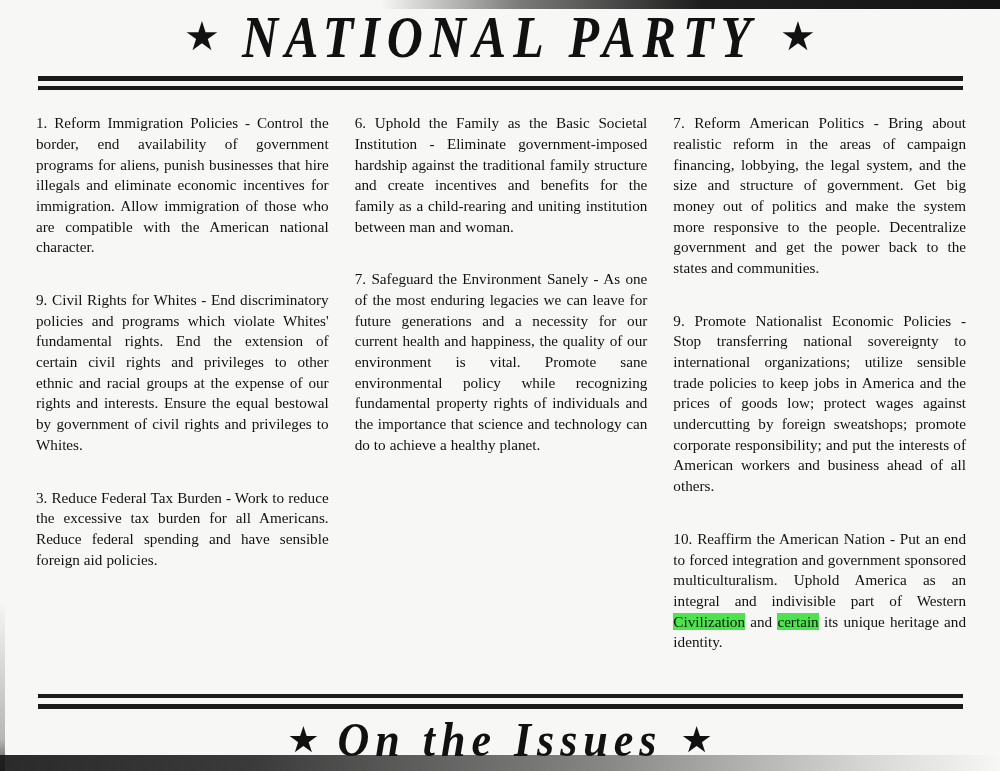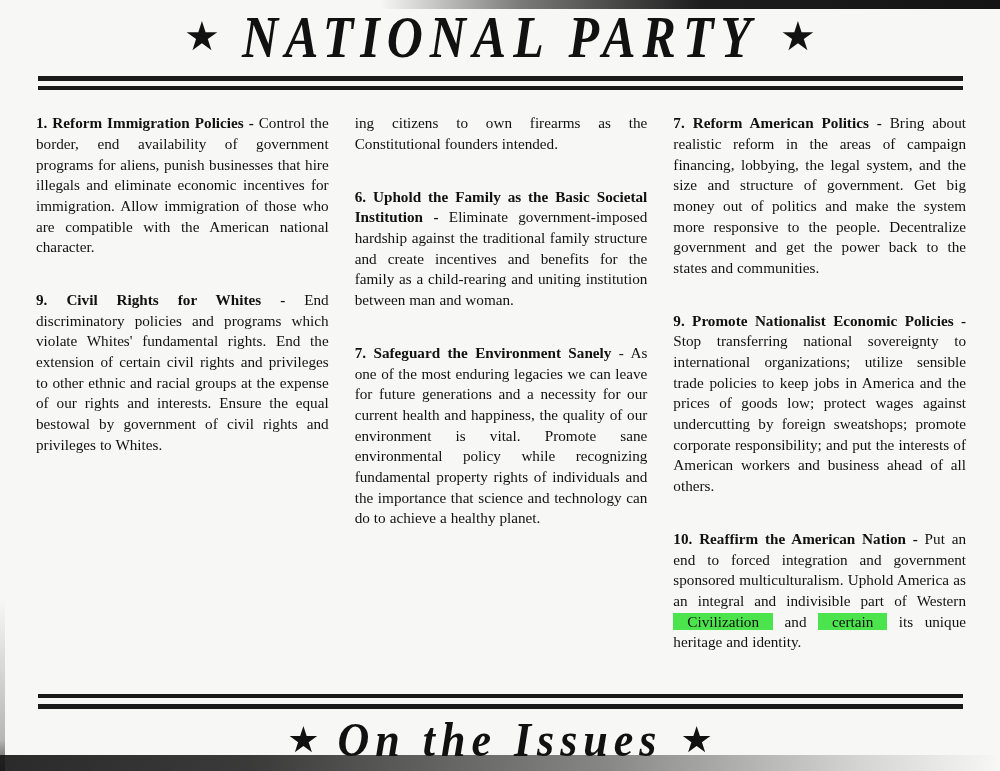--- a/index.html
+++ b/index.html
@@ -115,25 +115,25 @@
     font-size: 15.2px;
     line-height: 1.36;
     text-align: justify;
     text-justify: inter-word;
     margin-bottom: 17px;
     hyphens: manual;
     word-spacing: 0.2px;
   }
   .plank:last-child { margin-bottom: 2px; }
   .plank .lead {
-    font-weight: bold;
+    font-weight: normal;
   }
   .hl {
     background: #4ce44c;
-    padding: 0 14px;
+    padding: 0 0;
   }
 
   
   .rule-group-bot {
     position: absolute;
     left: 38px;
     width: 925px;
   }
   .rule-group-bot.a { top: 694px; }
   .rule-group-bot.b { top: 704px; }
@@ -185,29 +185,29 @@
     <div class="column">
 
       <p class="plank">
         <span class="lead">1.   Reform Immigration Policies - </span><span>Control the border, end availability of government programs for aliens, punish businesses that hire illegals and eliminate economic incentives for immigration.  Allow immigration of those who are compatible with the American national character.</span>
       </p>
 
       <p class="plank">
         <span class="lead">9. Civil Rights for Whites - </span><span>End discriminatory policies and programs which violate Whites' fundamental rights.  End the extension of certain civil rights and privileges to other ethnic and racial groups at the expense of our rights and interests.  Ensure the equal bestowal by government of civil rights and privileges to Whites.</span>
       </p>
 
+      <p class="plank">
+        <span class="lead">3.   Reduce Federal Tax Burden - </span><span>Work to reduce the excessive tax burden for all Americans. Reduce federal spending and have sensible  foreign aid policies.</span>
+      </p>
 
 
     </div>
 
     <div class="column">
 
-      <p class="plank">
-        <span>ing citizens to own firearms as the Constitutional founders intended.</span>
-      </p>
 
 
       <p class="plank">
         <span class="lead">6.  Uphold the Family as the Basic Societal Institution - </span><span>Eliminate government-imposed hardship against the traditional family structure and create incentives and benefits for the family as a child-rearing and uniting institution between man and woman.</span>
       </p>
 
       <p class="plank">
         <span class="lead">7.  Safeguard the Environment Sanely </span><span>- As one of the most enduring legacies we can leave for future generations and a necessity for our current health and happiness, the quality of our environment is vital. Promote sane environmental policy while recognizing fundamental property rights of individuals and the importance that science and technology can do to achieve a healthy planet.</span>
       </p>
 

